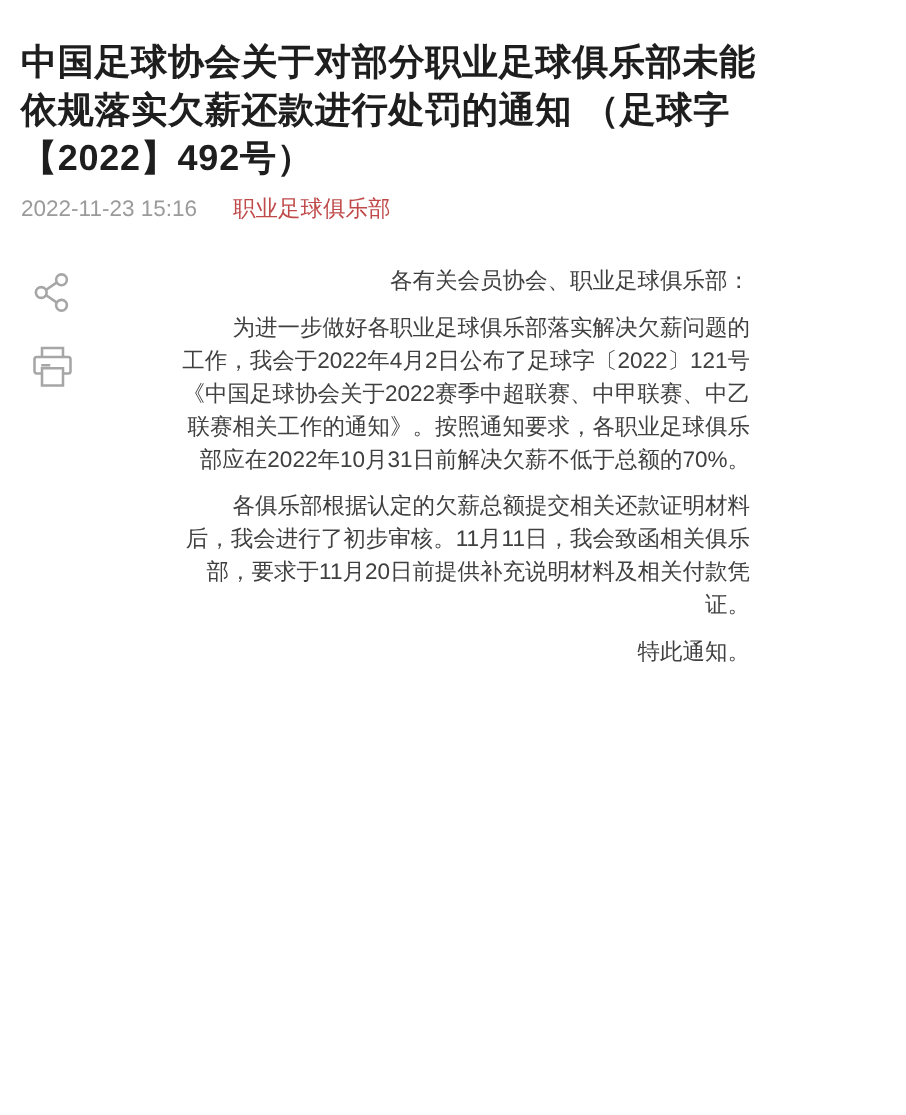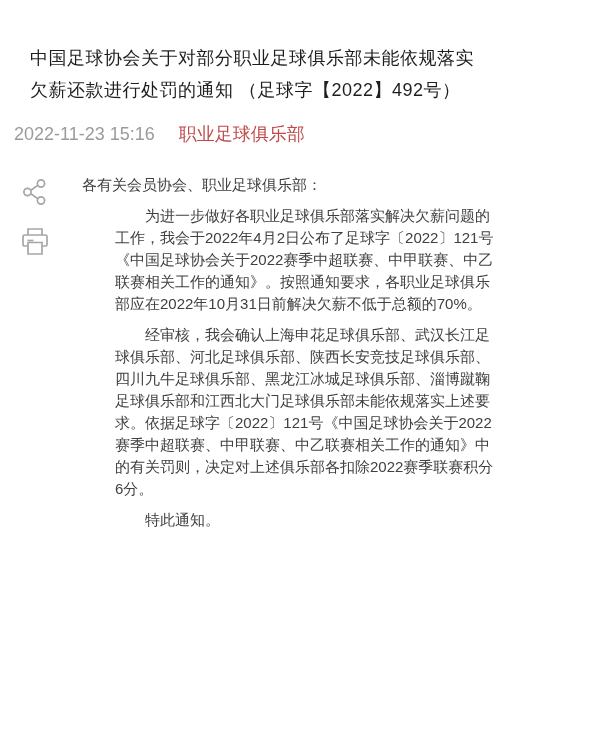--- a/index.html
+++ b/index.html
@@ -8,30 +8,30 @@
     height: 743px;
     font-family: "Liberation Sans", "DejaVu Sans", sans-serif;
     color: #404040;
     overflow: hidden;
   }
   .page { width: 604px; box-sizing: border-box; }
 
   
   .article-header { padding: 26px 96px 0 14px; }
   .article-title {
-    margin: 16px;
-    font-size: 18px;
+    margin: 0;
+    font-size: 24px;
     line-height: 32px;
-    font-weight: normal;
+    font-weight: bold;
     color: #1e1e1e;
     letter-spacing: 0.5px;
   }
   .article-meta {
     margin-top: 8px;
-    font-size: 18px;
+    font-size: 15px;
     color: #9b9b9b;
     display: flex;
     align-items: center;
   }
   .article-meta .source {
     color: #c04a4a;
     margin-left: 24px;
   }
 
   
@@ -58,21 +58,21 @@
     justify-content: center;
   }
   .icon-btn svg { display: block; }
 
   .article-body {
     width: 418px;
     font-size: 15px;
     line-height: 22px;
     color: #404040;
   }
-  .article-body p { margin: 0 0 9px 0; }
+  .article-body p { margin: 0 0 9px 0; text-align: right; }
   .article-body p.indent { text-indent: 2em; margin-left: 33px; }
 </style>
 </head>
 <body>
 
 <div class="page">
 
   <header class="article-header">
     <h1 class="article-title">中国足球协会关于对部分职业足球俱乐部未能依规落实欠薪还款进行处罚的通知 （足球字【2022】492号）</h1>
     <div class="article-meta">
@@ -103,19 +103,19 @@
             <line x1="6.5" y1="13.5" x2="12.5" y2="13.5"></line>
             <path d="M7 15.5 H21 V27 H7 Z" fill="#ffffff"></path>
           </svg>
         </span>
       </button>
     </aside>
 
     <article class="article-body">
       <p>各有关会员协会、职业足球俱乐部：</p>
       <p class="indent">为进一步做好各职业足球俱乐部落实解决欠薪问题的工作，我会于2022年4月2日公布了足球字〔2022〕121号《中国足球协会关于2022赛季中超联赛、中甲联赛、中乙联赛相关工作的通知》。按照通知要求，各职业足球俱乐部应在2022年10月31日前解决欠薪不低于总额的70%。</p>
-      <p class="indent">经审核，我会确认上海申花足球俱乐部、武汉长江足球俱乐部、河北足球俱乐部、陕西长安竞技足球俱乐部、四川九牛足球俱乐部、黑龙江冰城足球俱乐部、淄博蹴鞠足球俱乐部和江西北大门足球俱乐部未能依规落实上述要求。依据足球字〔2022〕121号《中国足球协会关于2022赛季中超联赛、中甲联赛、中乙联赛相关工作的通知》中的有关罚则，决定对上述俱乐部各扣除2022赛季联赛积分6分。</p>
+      <p class="indent">各俱乐部根据认定的欠薪总额提交相关还款证明材料后，我会进行了初步审核。11月11日，我会致函相关俱乐部，要求于11月20日前提供补充说明材料及相关付款凭证。</p>
       <p class="indent">特此通知。</p>
 
     </article>
 
   </div>
 </div>
 
 </body></html>

